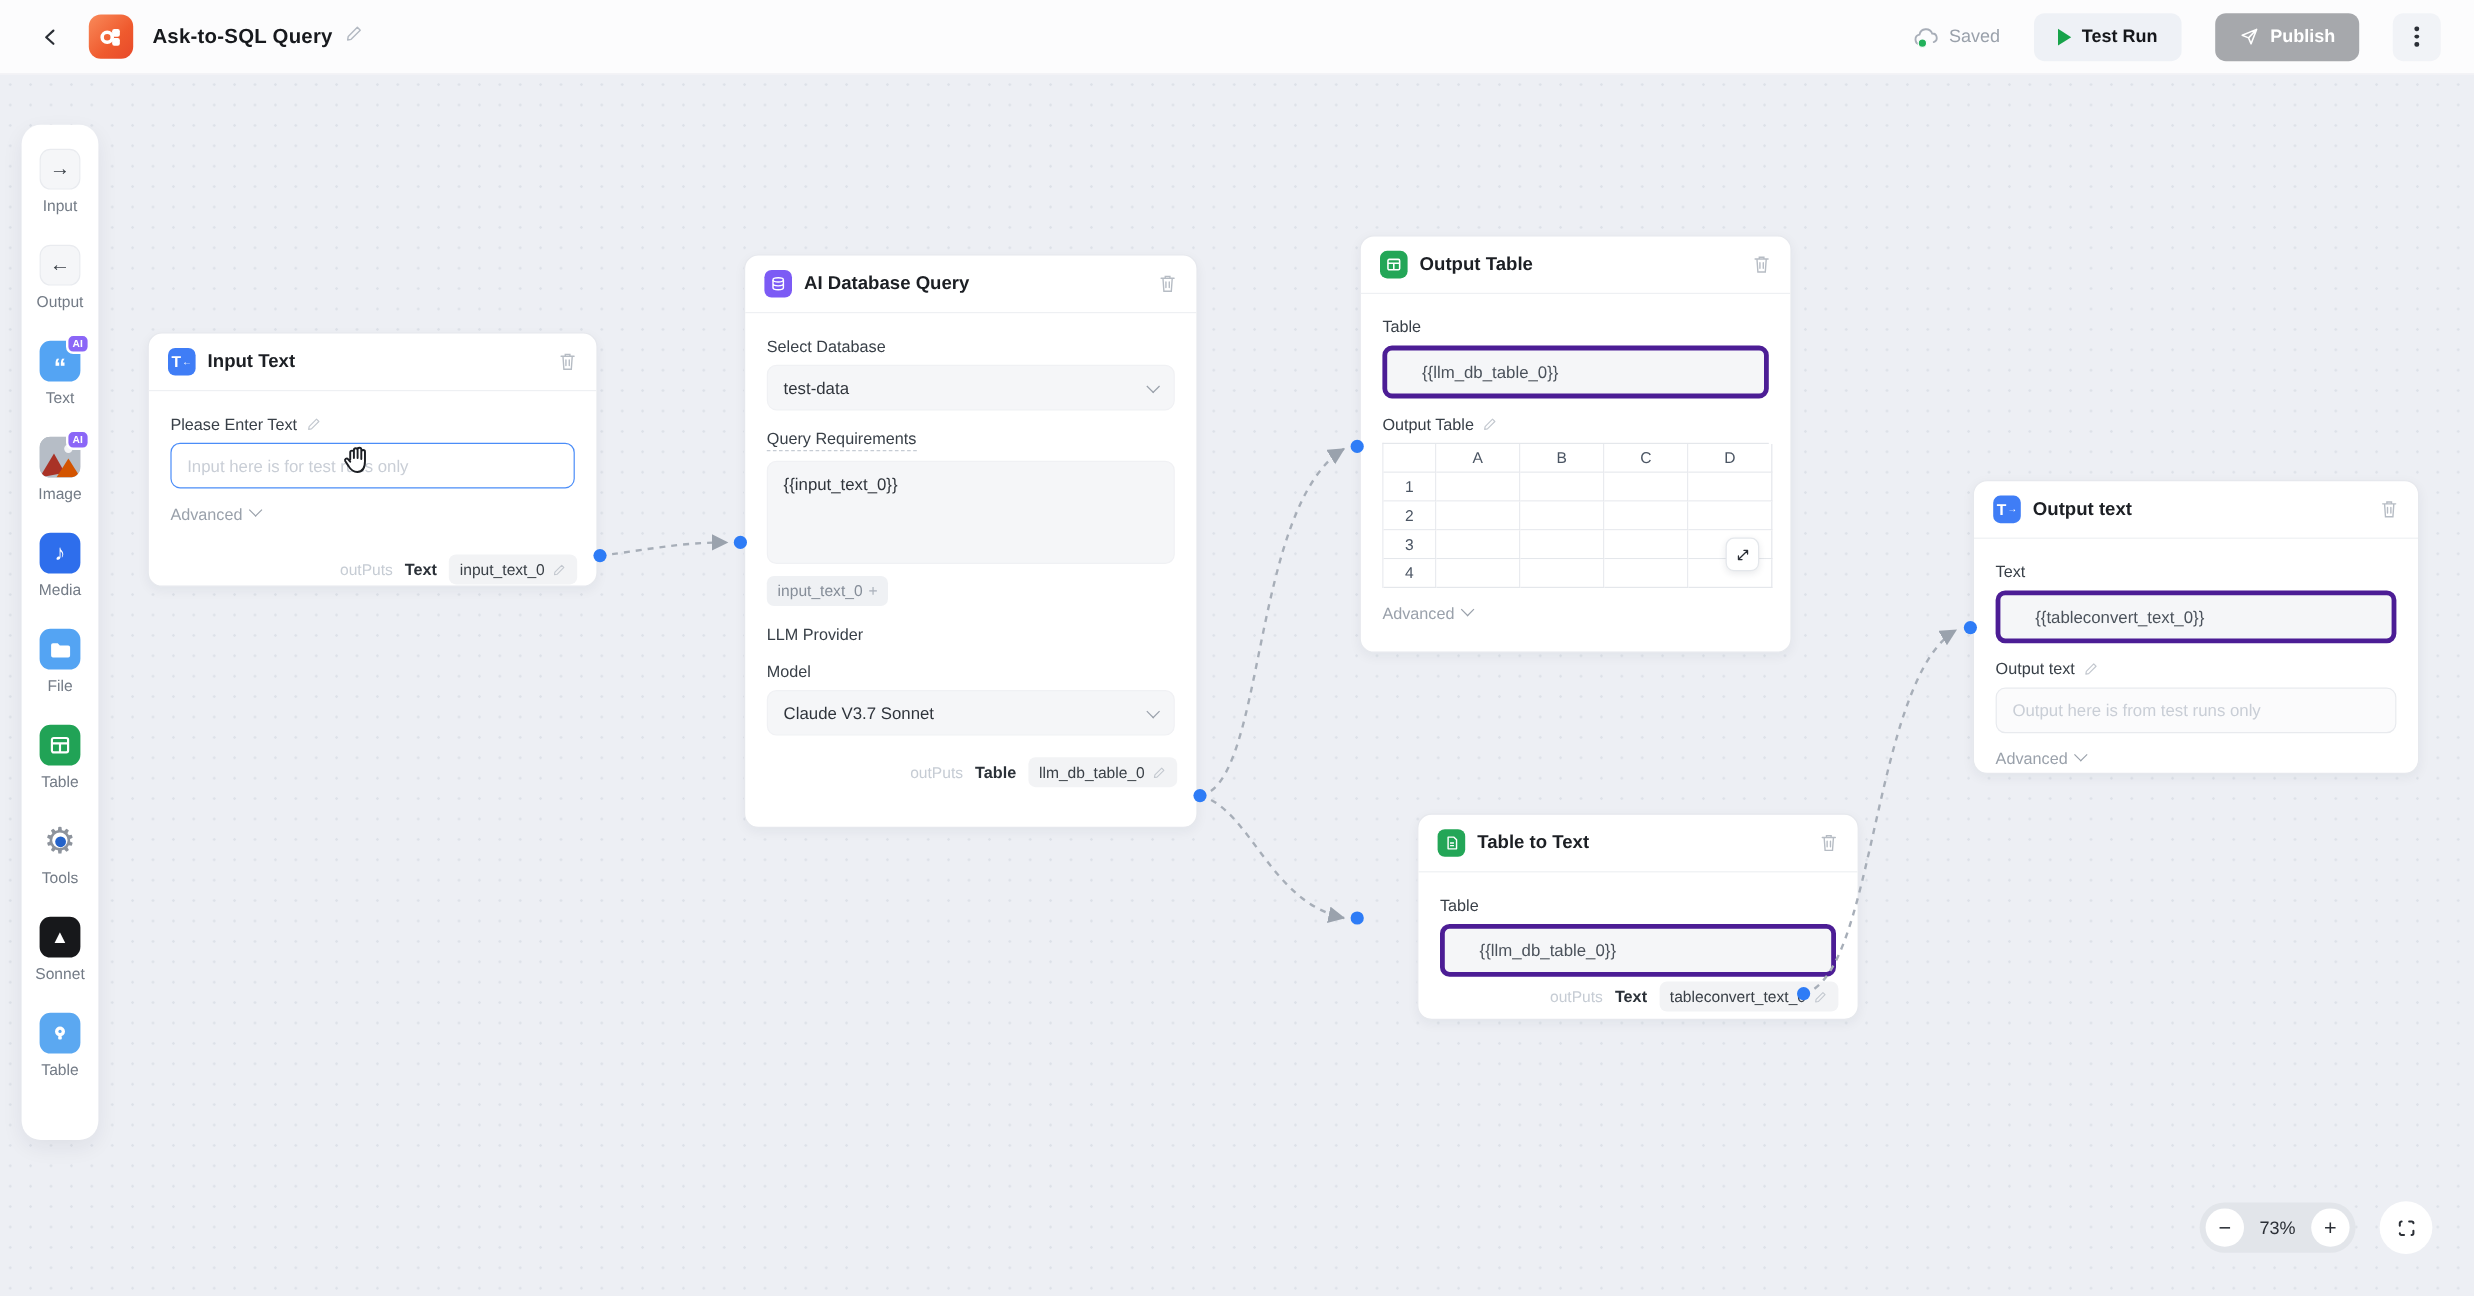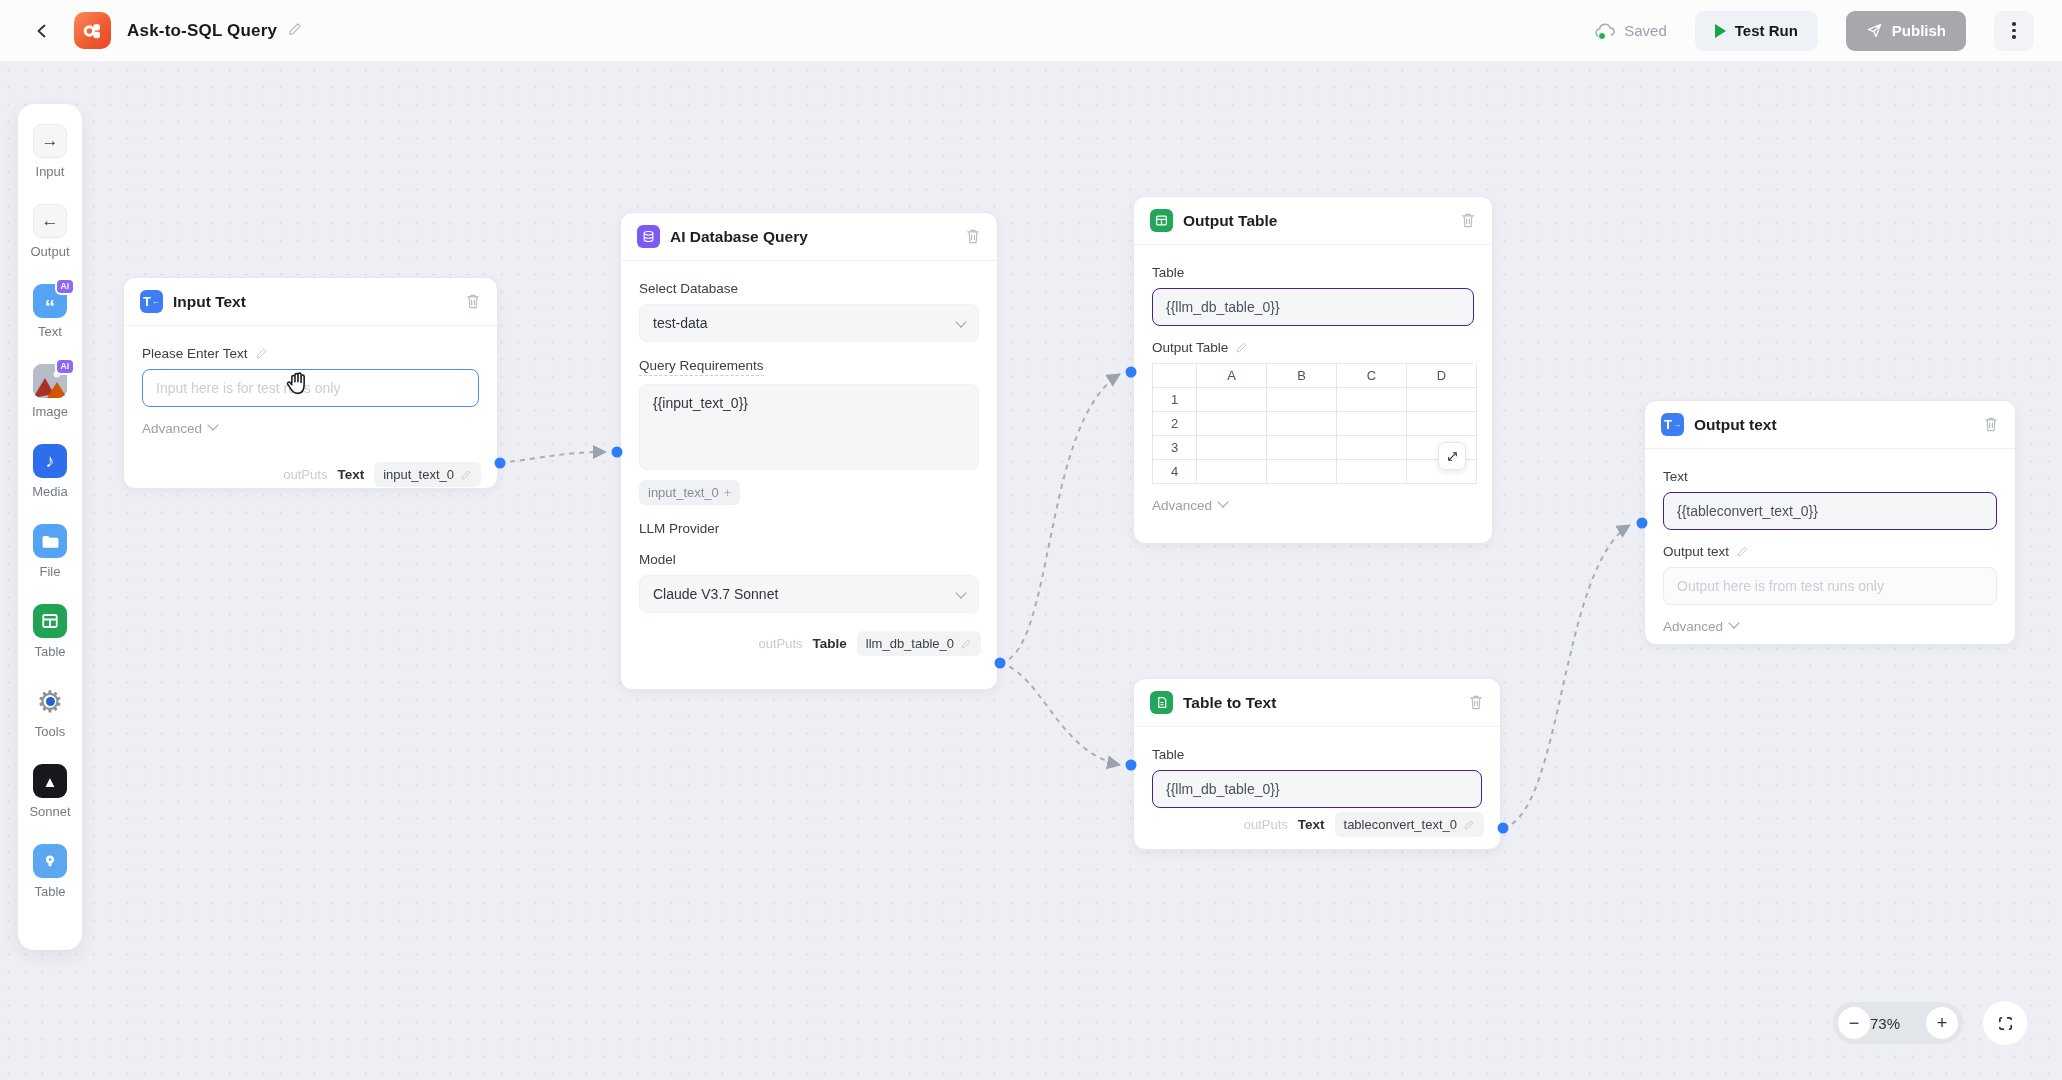--- a/index.html
+++ b/index.html
@@ -61,21 +61,21 @@
     border-bottom:1px solid #eef0f3; }
   .nh-icon { width:23px; height:23px; border-radius:6px; display:flex; align-items:center;
     justify-content:center; color:#fff; font-weight:700; font-size:13px; flex:none; }
   .nh-blue { background:#3f7df6; } .nh-purple { background:#7c5bf5; } .nh-green { background:#23a657; }
   .nh-sub { font-size:8px; margin-left:1px; }
   .node-title { font-size:15.5px; font-weight:700; color:#1c1f24; }
   .trash { margin-left:auto; cursor:pointer; display:flex; }
   .node-body { padding:14px 18px 16px; }
   .f-label { font-size:13.5px; color:#394048; margin:6px 0 8px; display:flex; align-items:center; gap:7px; }
   .f-label.dashed span.lbl { border-bottom:1px dashed #c6ccd4; padding-bottom:2px; }
-  .ro-field { background:#f5f6f8; border:1px solid #4c1d95; border-radius:8px; padding:10px 13px;
+  .ro-field { background:#f5f6f8; border:4px solid #4c1d95; border-radius:8px; padding:10px 29px;
     font-size:14px; color:#4b525b; }
   .dd { background:#f5f6f8; border:1px solid #f0f1f4; border-radius:8px; padding:10px 13px;
     font-size:14px; color:#30353c; display:flex; align-items:center; cursor:pointer; }
   .chev { width:8px; height:8px; border-right:1.6px solid #9aa1ab; border-bottom:1.6px solid #9aa1ab;
     transform:rotate(45deg); margin-left:auto; margin-bottom:3px; flex:none; }
   .qr-area { background:#f5f6f8; border:1px solid #f0f1f4; border-radius:8px; padding:10px 13px;
     font-size:14px; color:#30353c; height:86px; }
   .chip { display:inline-flex; align-items:center; gap:5px; background:#eff1f4; border-radius:6px;
     padding:5px 9px; font-size:13px; color:#858d98; margin-top:10px; cursor:pointer; }
   .chip .plus { color:#aab1bb; }
@@ -104,21 +104,21 @@
     display:flex; align-items:center; justify-content:center; cursor:pointer; }
 
   
   .wires { position:absolute; left:0; top:0; width:2062px; height:1018px; z-index:7; pointer-events:none; }
 
   
   .zoomctl { position:absolute; left:1833px; top:940px; width:130px; height:42px; border-radius:21px;
     background:#e2e5ea; display:flex; align-items:center; padding:0 5px; z-index:10; }
   .zc-btn { width:32px; height:32px; border-radius:50%; background:#fff; display:flex; align-items:center;
     justify-content:center; font-size:18px; color:#2b2f36; cursor:pointer; }
-  .zc-val { flex:1; font-size:15px; color:#2b2f36; }
+  .zc-val { flex:1; text-align:center; font-size:15px; color:#2b2f36; }
   .fs-btn { position:absolute; left:1983px; top:939px; width:44px; height:44px; border-radius:50%;
     background:#fff; display:flex; align-items:center; justify-content:center; cursor:pointer; z-index:10; }
 
   .hand-cursor { position:absolute; left:283px; top:305px; z-index:30; pointer-events:none; }
 </style>
 </head>
 <body>
 
 <div class="topbar">
   <div class="back-btn">
@@ -411,21 +411,21 @@
             </svg>
         </div>
       </div>
       <div class="advanced">
         <span>Advanced</span>
           <span class="chev"></span>
       </div>
     </div>
   </div>
 
-  <div class="node" style="left:1133px;top:616px;width:368px;height:172px;">
+  <div class="node" style="left:1181px;top:616px;width:368px;height:172px;">
     <div class="node-header">
       <span class="nh-icon nh-green">
         <svg width="12" height="13" viewBox="0 0 20 24">
             <path d="M4 3 h9 l4 4 v14 H4 z" fill="none" stroke="#fff" stroke-width="2.2" stroke-linejoin="round"></path>
             <path d="M7 12 h6 M7 16 h6" stroke="#fff" stroke-width="2"></path>
           </svg>
       </span>
       <span class="node-title">Table to Text</span>
       <span class="trash">
         <svg width="16" height="17" viewBox="0 0 20 22">

